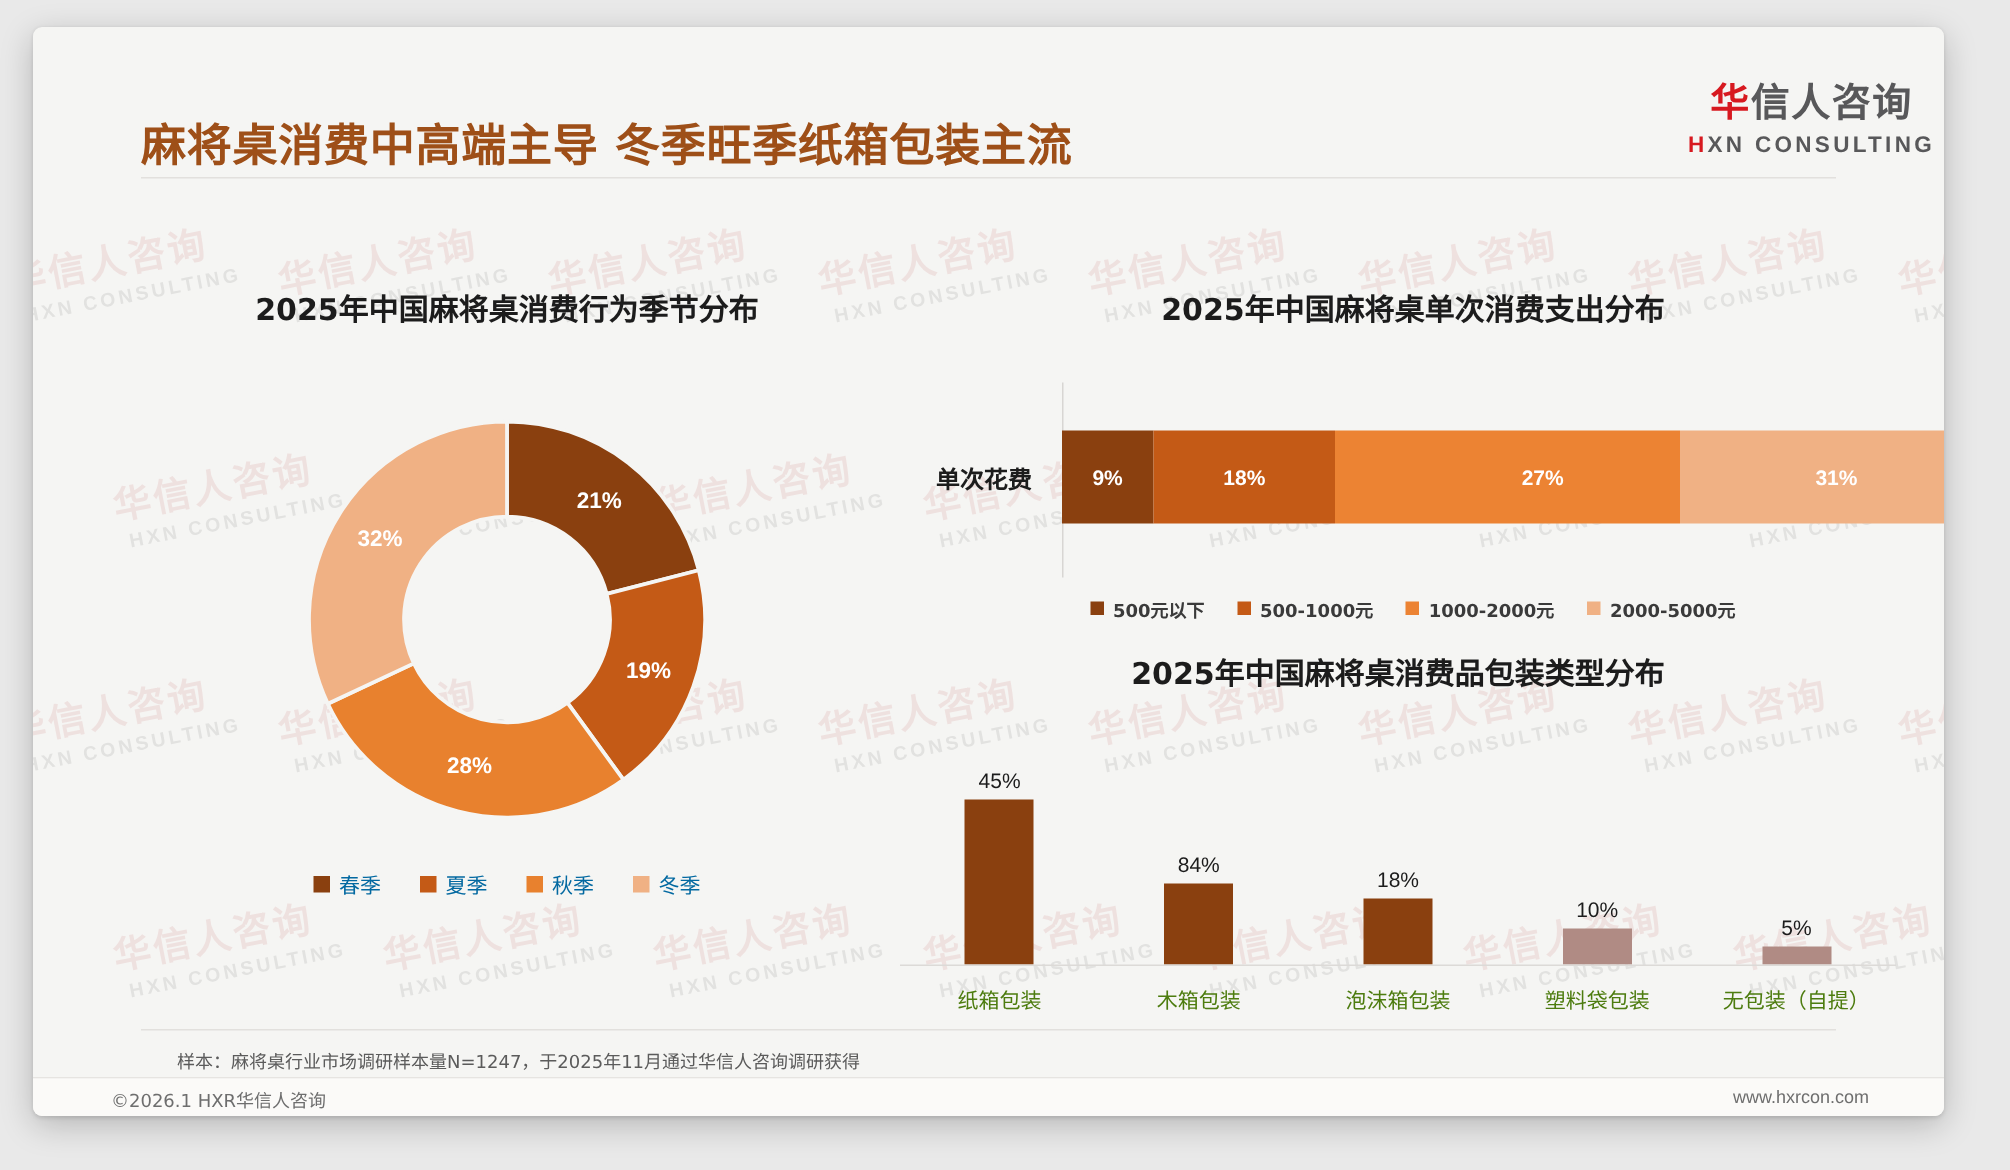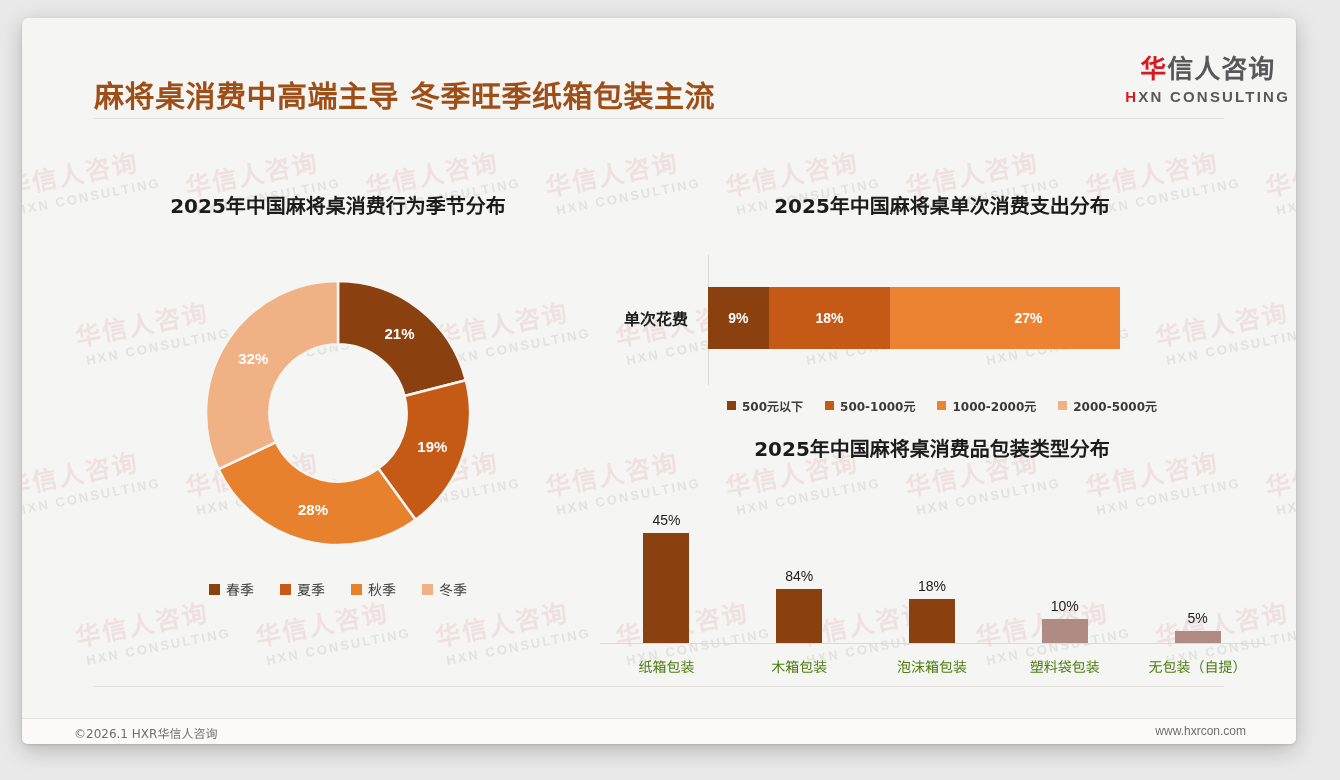--- a/index.html
+++ b/index.html
@@ -143,21 +143,21 @@
     display: flex;
     justify-content: center;
     align-items: center;
     gap: 26px;
     margin-top: 26px;
   }
   .legend-item { display: flex; align-items: center; gap: 6px; }
   .legend-swatch { width: 11px; height: 11px; display: inline-block; }
   .legend-text {
     font-size: 14px;
-    color: #404040;
+    color: #0369a1;
     font-family: "DejaVu Sans", sans-serif;
     white-space: nowrap;
   }
 
   
   #stack-panel { left: 580px; top: 150px; width: 680px; height: 245px; }
   #stack-title { width: 100%; margin-top: 22px; }
   #stack-plot {
     position: relative;
     margin-top: 36px;
@@ -504,20 +504,21 @@
 
   <div id="stack-panel" class="panel">
     <div id="stack-title" class="chart-title">2025年中国麻将桌单次消费支出分布</div>
     <div id="stack-plot">
       <div id="stack-axis"></div>
       <div id="stack-cat-label">单次花费</div>
       <div id="stack-row">
           <div class="stack-seg" style="flex: 0 0 10.5882%; background: rgb(138, 64, 15);">9%</div>
           <div class="stack-seg" style="flex: 0 0 21.1765%; background: rgb(196, 90, 22);">18%</div>
           <div class="stack-seg" style="flex: 0 0 31.7647%; background: rgb(236, 131, 51); padding-left: 47px;">27%</div>
+          <div class="stack-seg" style="flex: 0 0 36.4706%; background: rgb(240, 177, 132);">31%</div>
         </div>
     </div>
     <div id="stack-legend">
         <div class="legend-item">
           <span class="legend-swatch" style="background: rgb(138, 64, 15);"></span>
           <span class="legend-text">500元以下</span>
         </div>
         <div class="legend-item">
           <span class="legend-swatch" style="background: rgb(196, 90, 22);"></span>
           <span class="legend-text">500-1000元</span>
@@ -563,19 +564,20 @@
           <div class="col-xlabel">纸箱包装</div>
           <div class="col-xlabel">木箱包装</div>
           <div class="col-xlabel">泡沫箱包装</div>
           <div class="col-xlabel">塑料袋包装</div>
           <div class="col-xlabel">无包装（自提）</div>
         </div>
     </div>
   </div>
 
   <div id="footnote-rule"></div>
+  <div id="footnote">样本：麻将桌行业市场调研样本量N=1247，于2025年11月通过华信人咨询调研获得</div>
   <div id="footer-rule"></div>
   <div id="footer">
     <div id="footer-left">©2026.1 HXR华信人咨询</div>
     <div id="footer-right">www.hxrcon.com</div>
   </div>
 
 </div>
 
 </body></html>

